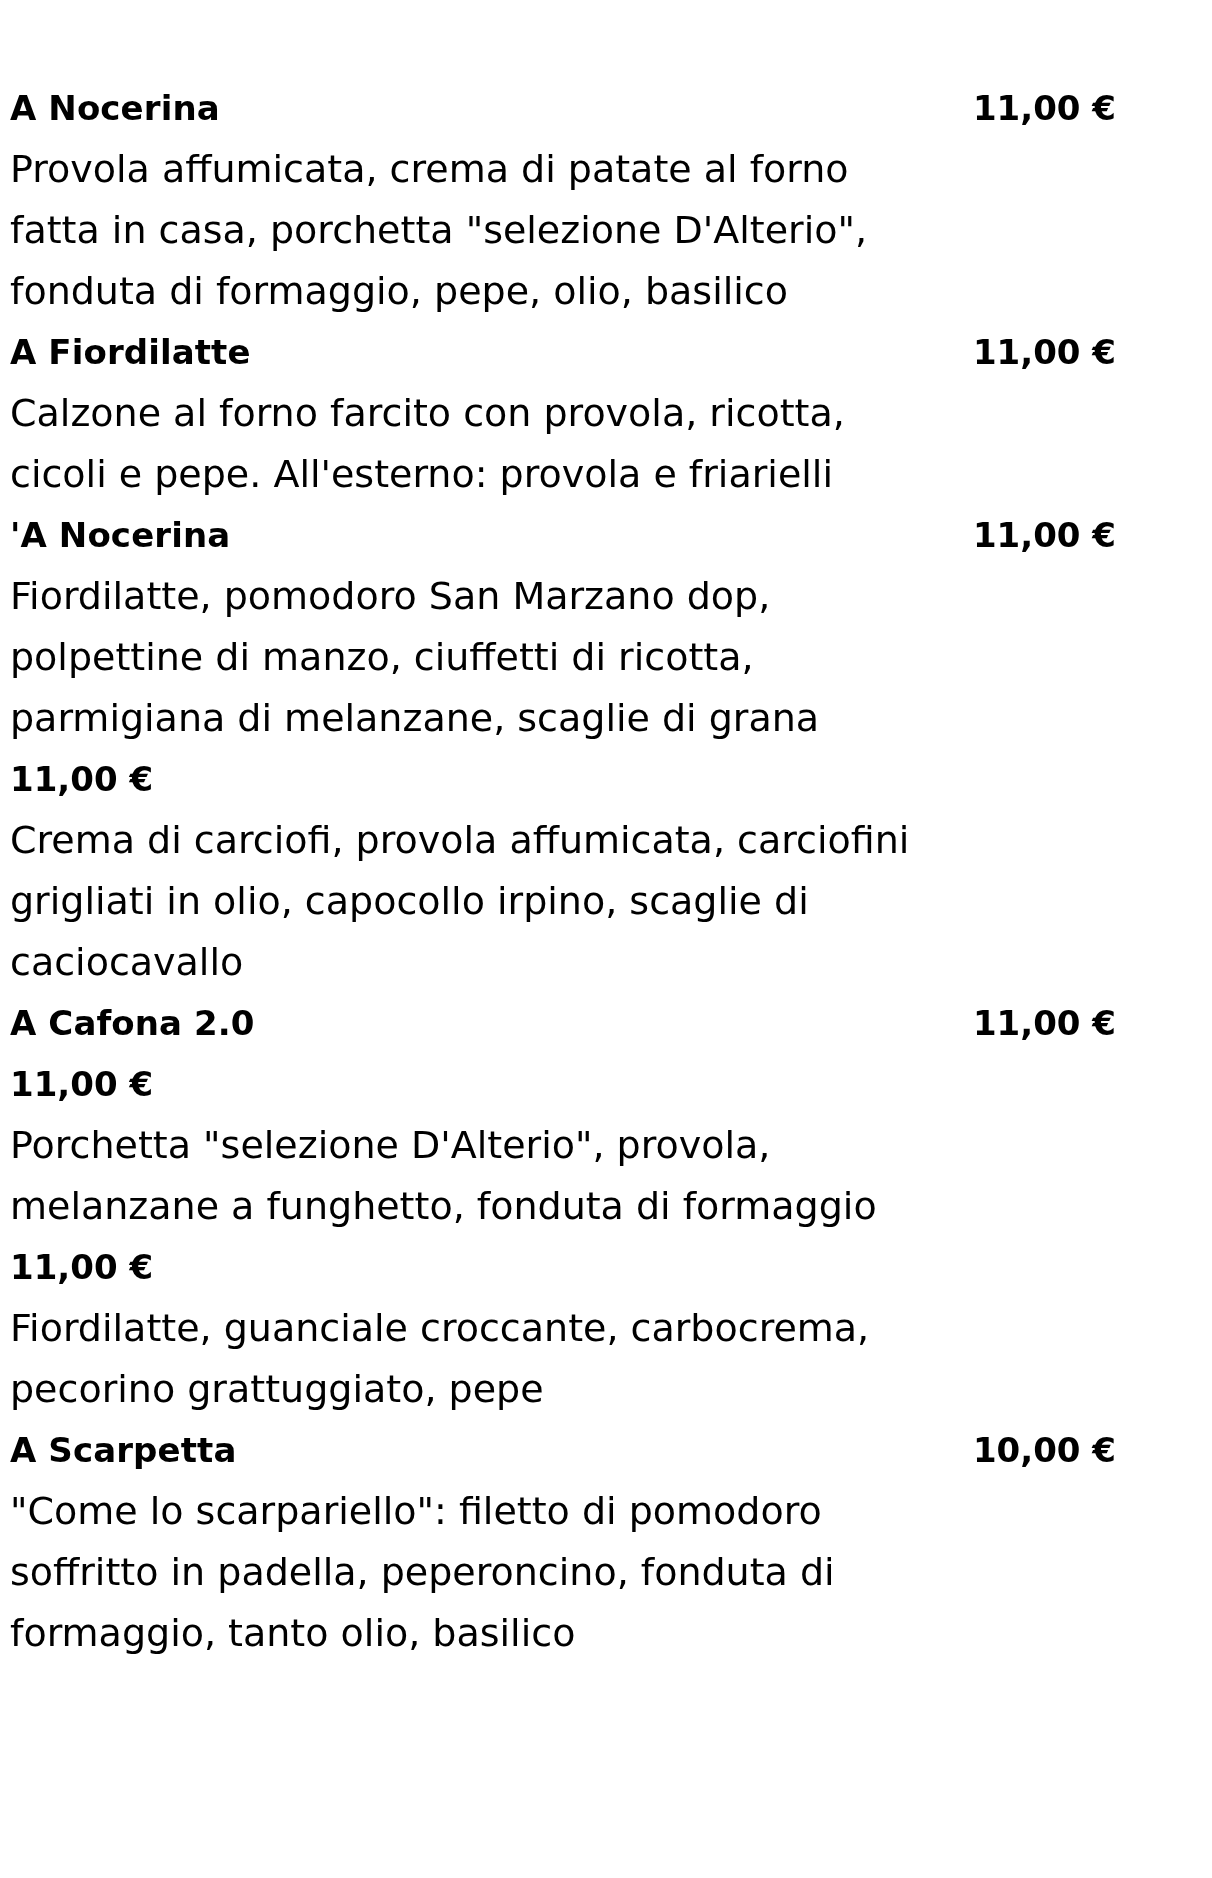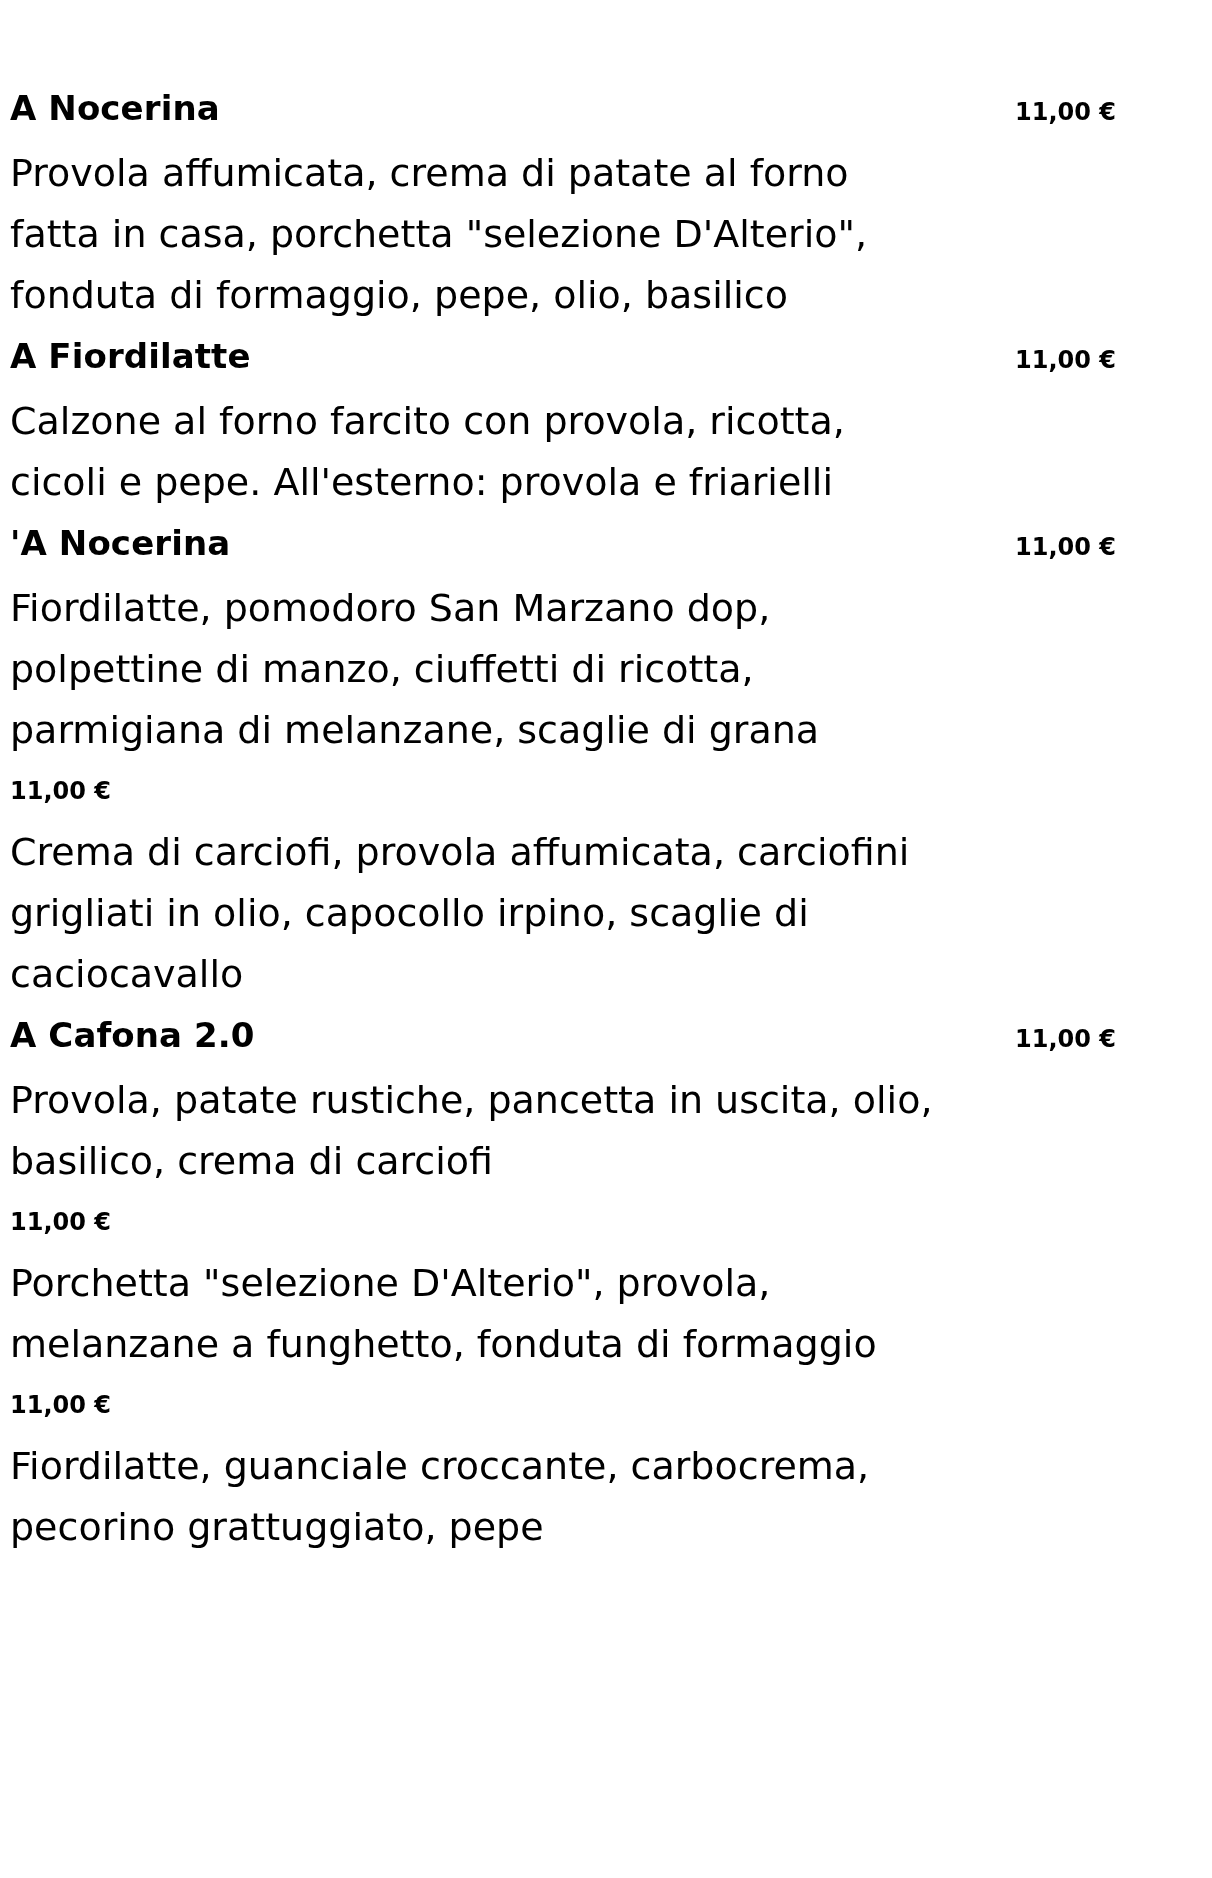--- a/index.html
+++ b/index.html
@@ -36,21 +36,21 @@
   }
   .item-name {
     font-weight: bold;
     font-size: 34px;
     line-height: 61px;
     letter-spacing: 0.1px;
     white-space: nowrap;
   }
   .item-price {
     font-weight: bold;
-    font-size: 24px;
+    font-size: 34px;
     line-height: 61px;
     white-space: nowrap;
     padding-right: 10px;
   }
   .item-desc {
     font-weight: normal;
     font-size: 38px;
     line-height: 61px;
     max-width: 930px;
     letter-spacing: 0px;
@@ -91,32 +91,38 @@
         <span class="item-price">11,00 €</span>
       </div>
       <div class="item-desc">Crema di carciofi, provola affumicata, carciofini grigliati in olio, capocollo irpino, scaglie di caciocavallo</div>
     </div>
 
     <div class="menu-item">
       <div class="item-head">
         <span class="item-name">A Cafona 2.0</span>
         <span class="item-price">11,00 €</span>
       </div>
-      <div class="item-desc">Provola, patate rustiche, pancetta in uscita, olio, basilico, crema di carciofi</div>
     </div>
 
     <div class="menu-item">
       <div class="item-head">
         <span class="item-price">11,00 €</span>
       </div>
       <div class="item-desc">Porchetta "selezione D'Alterio", provola, melanzane a funghetto, fonduta di formaggio</div>
     </div>
 
     <div class="menu-item">
       <div class="item-head">
         <span class="item-price">11,00 €</span>
       </div>
       <div class="item-desc">Fiordilatte, guanciale croccante, carbocrema, pecorino grattuggiato, pepe</div>
     </div>
 
+    <div class="menu-item">
+      <div class="item-head">
+        <span class="item-name">A Scarpetta</span>
+        <span class="item-price">10,00 €</span>
+      </div>
+      <div class="item-desc">"Come lo scarpariello": filetto di pomodoro soffritto in padella, peperoncino, fonduta di formaggio, tanto olio, basilico</div>
+    </div>
 
   </div>
 </div>
 
 </body></html>

